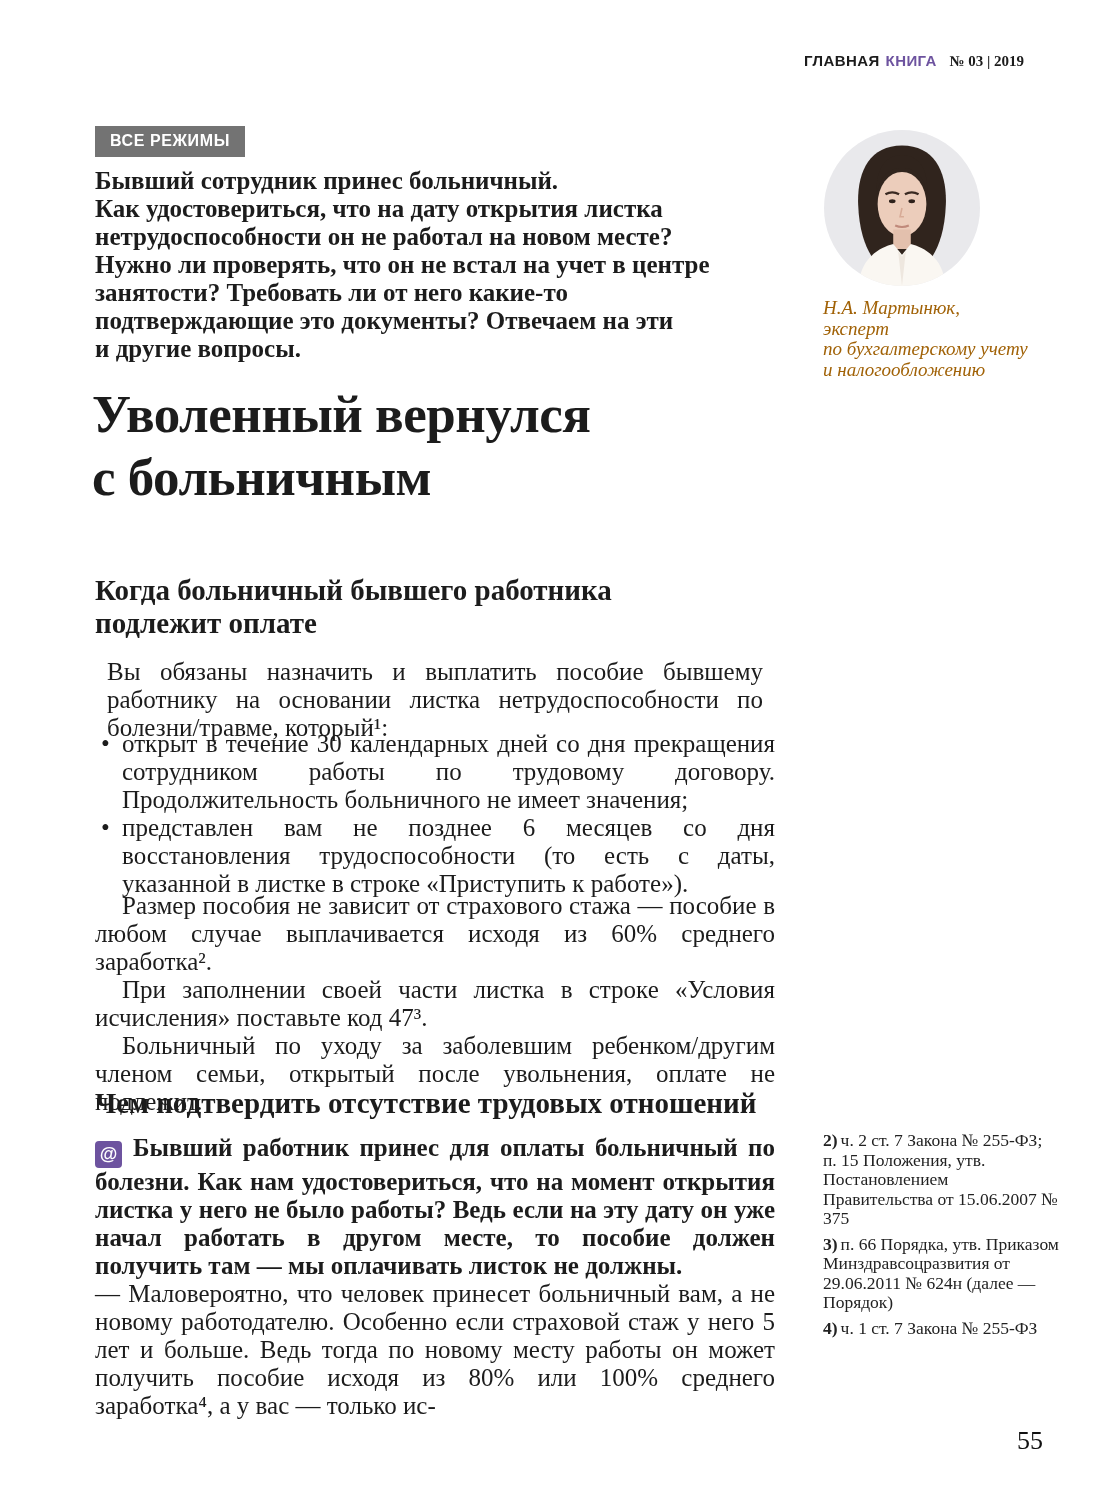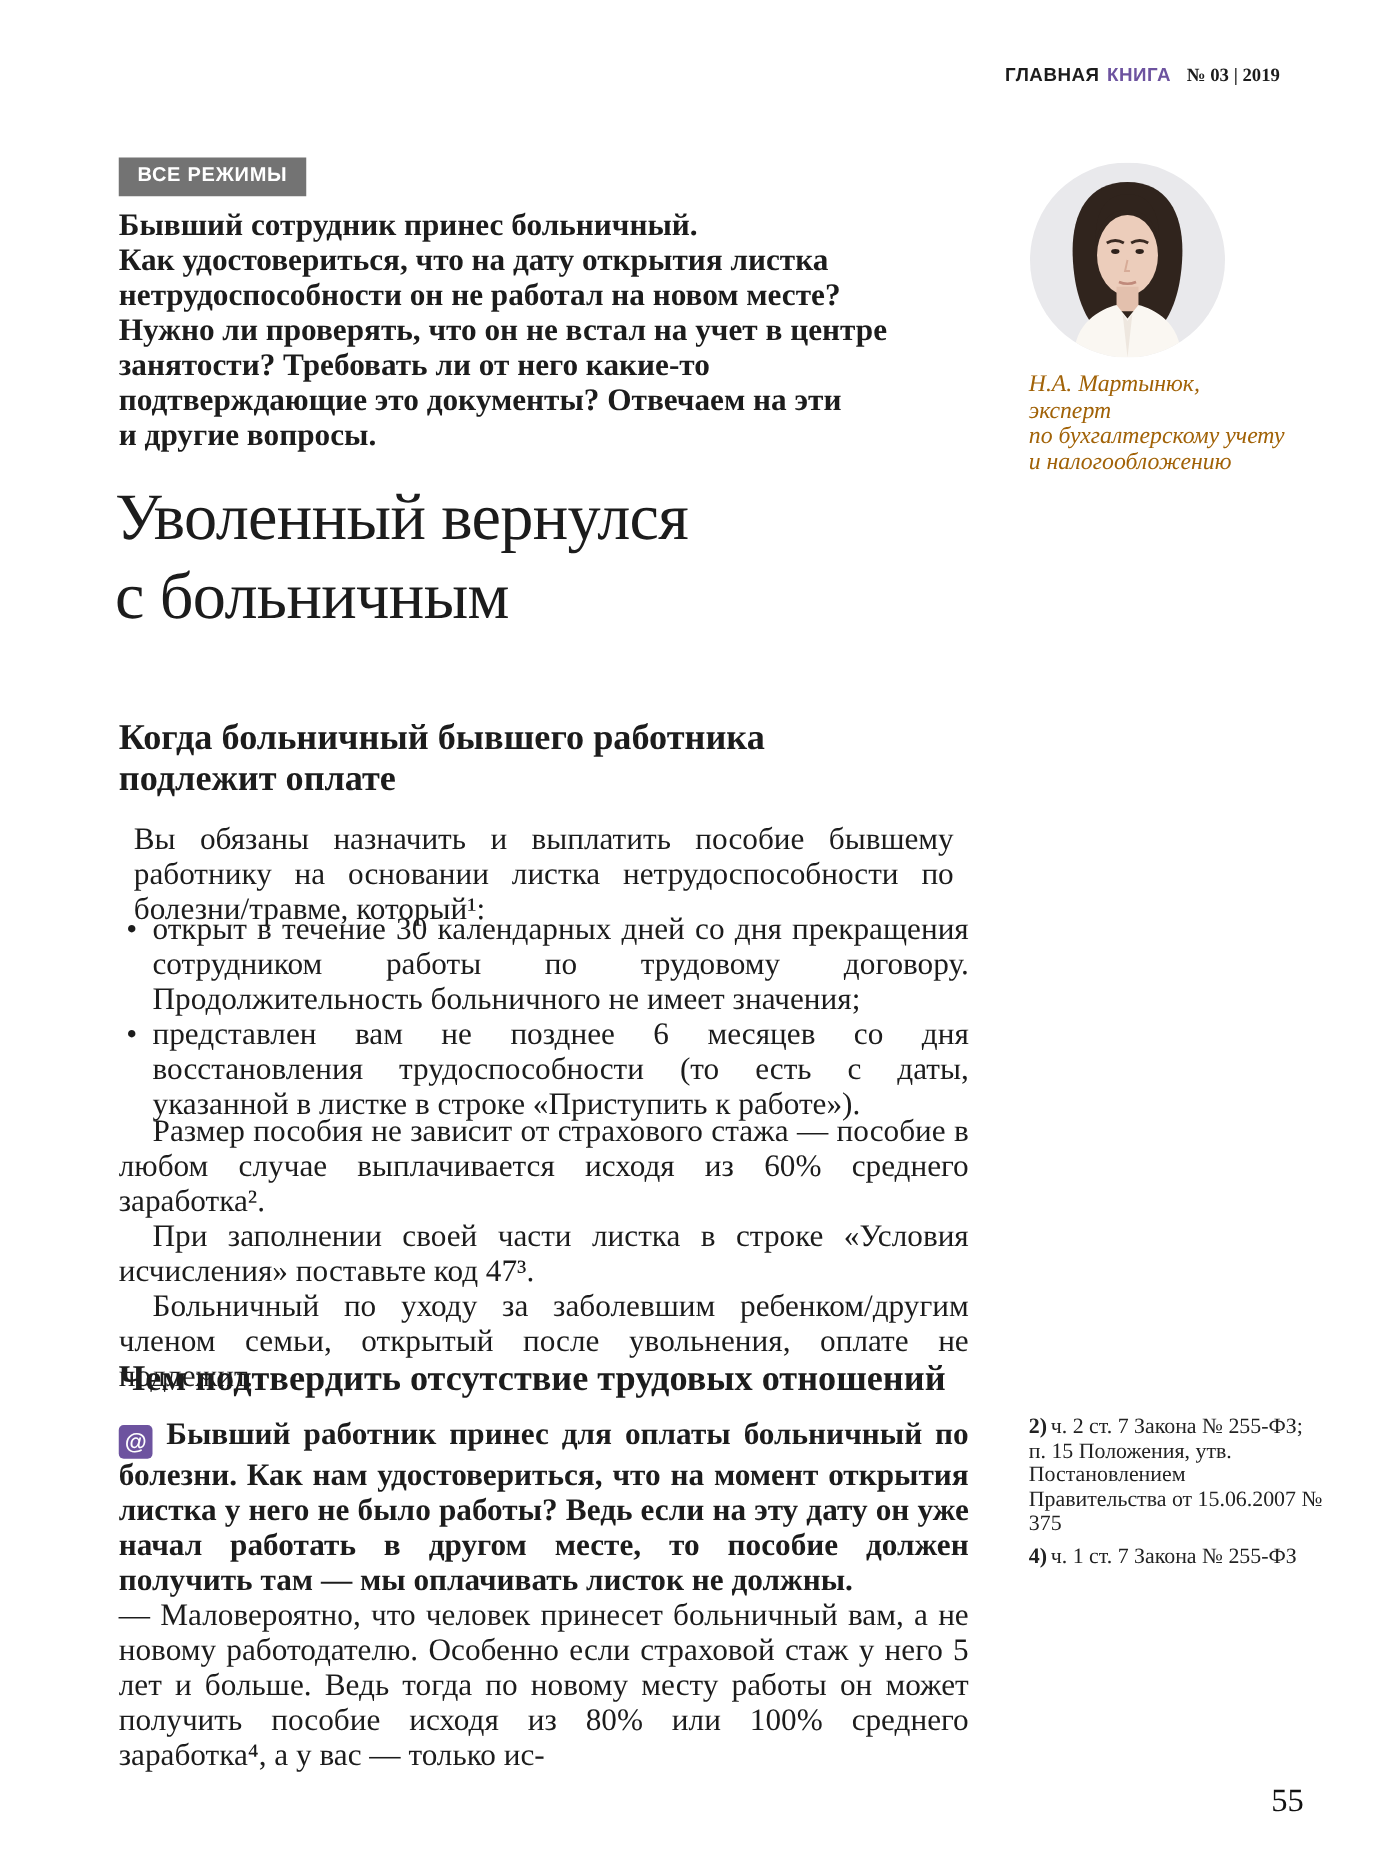--- a/index.html
+++ b/index.html
@@ -34,21 +34,21 @@
   
   .photo{position:absolute;left:824px;top:130px;width:156px;height:156px;}
   .author-caption{
     position:absolute;left:823px;top:298px;width:240px;
     font-style:italic;font-size:19px;line-height:20.5px;white-space:pre-line;
     color:#a16207;
   }
   
   .article-title{
     position:absolute;left:92px;top:383px;width:720px;
-    font-weight:normal;font-size:53px;line-height:63px;letter-spacing:-.5px;
+    font-weight:bold;font-size:53px;line-height:63px;letter-spacing:-.5px;
     white-space:pre-line;
   }
   
   .sec-heading{
     position:absolute;left:95px;width:700px;
     font-weight:bold;font-size:29px;line-height:32.5px;white-space:pre-line;
   }
   .sec1-heading{top:574px;}
   .sec2-heading{top:1087px;}
   
@@ -162,16 +162,17 @@
 
 <h2 class="sec-heading sec2-heading" style="margin:0;">Чем подтвердить отсутствие трудовых отношений</h2>
 
 <div class="col qa">
   <p class="question"><span class="at-icon">@</span><span>Бывший работник принес для оплаты больничный по болезни. Как нам удостовериться, что на момент открытия листка у него не было работы? Ведь если на эту дату он уже начал работать в другом месте, то пособие должен получить там — мы оплачивать листок не должны.</span></p>
   <p class="answer">— Маловероятно, что человек принесет больничный вам, а не новому работодателю. Особенно если страховой стаж у него 5 лет и больше. Ведь тогда по новому месту работы он может получить пособие исходя из 80% или 100% среднего заработка⁴, а у вас — только ис-</p>
 </div>
 
 <div class="footnotes">
   <p class="footnote"><span class="fn-num">2)</span><span>ч. 2 ст. 7 Закона № 255-ФЗ; п. 15 Положения, утв. Постановлением Правительства от 15.06.2007 № 375</span></p>
+  <p class="footnote"><span class="fn-num">3)</span><span>п. 66 Порядка, утв. Приказом Минздравсоцразвития от 29.06.2011 № 624н (далее — Порядок)</span></p>
   <p class="footnote"><span class="fn-num">4)</span><span>ч. 1 ст. 7 Закона № 255-ФЗ</span></p>
 </div>
 
 <div class="page-number">55</div>
 
 </body></html>

